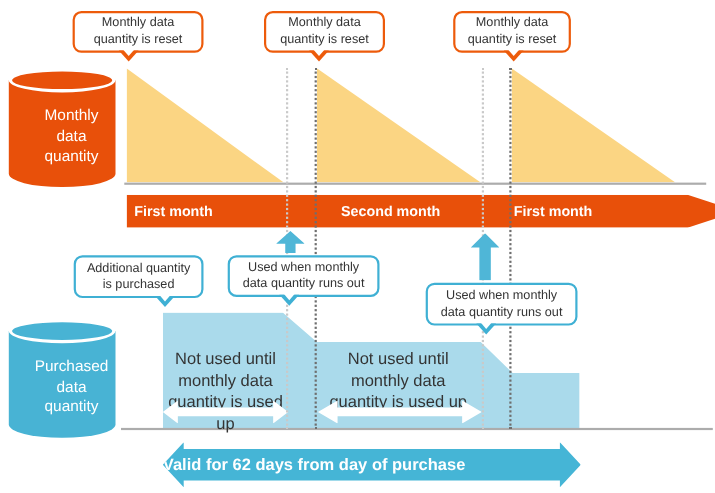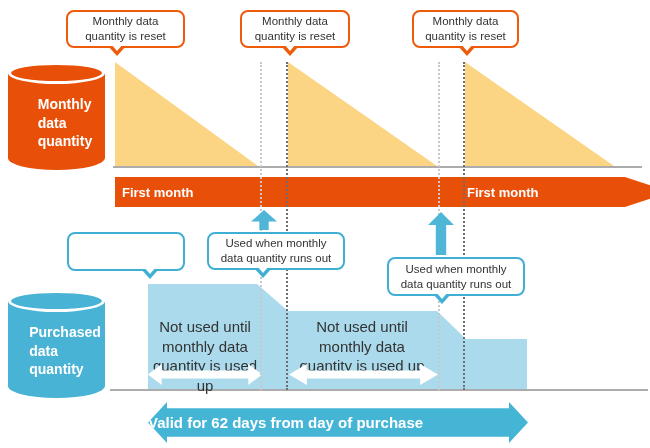--- a/index.html
+++ b/index.html
@@ -84,37 +84,38 @@
   .cylinder{position:absolute;width:97px;height:108px;z-index:7;}
   .cyl1{left:8px;top:62px}
   .cyl2{left:8px;top:290px}
   .cyl-body{position:absolute;left:0;top:11px;width:97px;height:97px;
             border-radius:0 0 48px 48px / 0 0 12px 12px;}
   .cyl-top{position:absolute;left:0;top:0;width:97px;height:22px;border-radius:50%;
            border:3px solid #fff;box-sizing:border-box;}
   .orange-cyl .cyl-body,.orange-cyl .cyl-top{background:#E8500A;}
   .blue-cyl .cyl-body,.blue-cyl .cyl-top{background:#48B3D4;}
   .cyl-label{position:absolute;left:0;top:18px;width:114px;height:86px;display:flex;
-             align-items:center;justify-content:center;color:#fff;font-weight:bold;
-             font-size:14px;line-height:1.35;white-space:pre-line;}
+             align-items:center;justify-content:center;color:#fff;font-weight:normal;
+             font-size:14px;line-height:1.35;text-align:center;white-space:pre-line;}
 </style>
 </head>
 <body>
 
 <div class="stage">
 
   <div class="tri t1"></div>
   <div class="tri t2"></div>
   <div class="tri t3"></div>
 
   <div class="bl bl1"></div>
   <div class="bl bl2"></div>
 
   <div class="month-banner">
     <span class="month-label m1">First month</span>
+    <span class="month-label m2">Second month</span>
     <span class="month-label m3">First month</span>
   </div>
 
   <div class="area"></div>
   <div class="nu nu1">Not used until
 monthly data
 quantity is used up</div>
   <div class="nu nu2">Not used until
 monthly data
 quantity is used up</div>
@@ -143,20 +144,22 @@
 quantity is reset</span>
     <span class="tail"></span>
   </div>
   <div class="callout orange-callout o3">
     <span>Monthly data
 quantity is reset</span>
     <span class="tail"></span>
   </div>
 
   <div class="callout blue-callout b1">
+    <span>Additional quantity
+is purchased</span>
     <span class="tail"></span>
   </div>
   <div class="callout blue-callout b2">
     <span>Used when monthly
 data quantity runs out</span>
     <span class="tail"></span>
   </div>
   <div class="callout blue-callout b3">
     <span>Used when monthly
 data quantity runs out</span>

